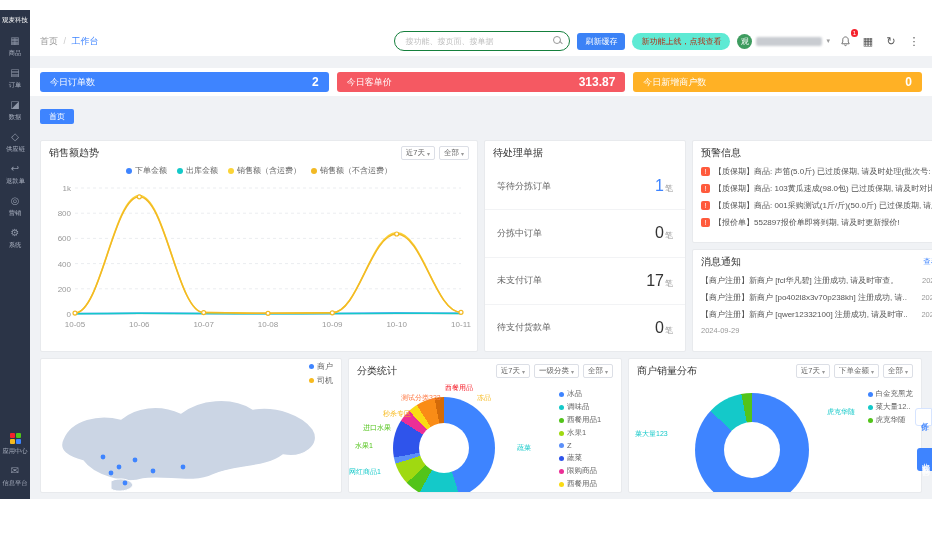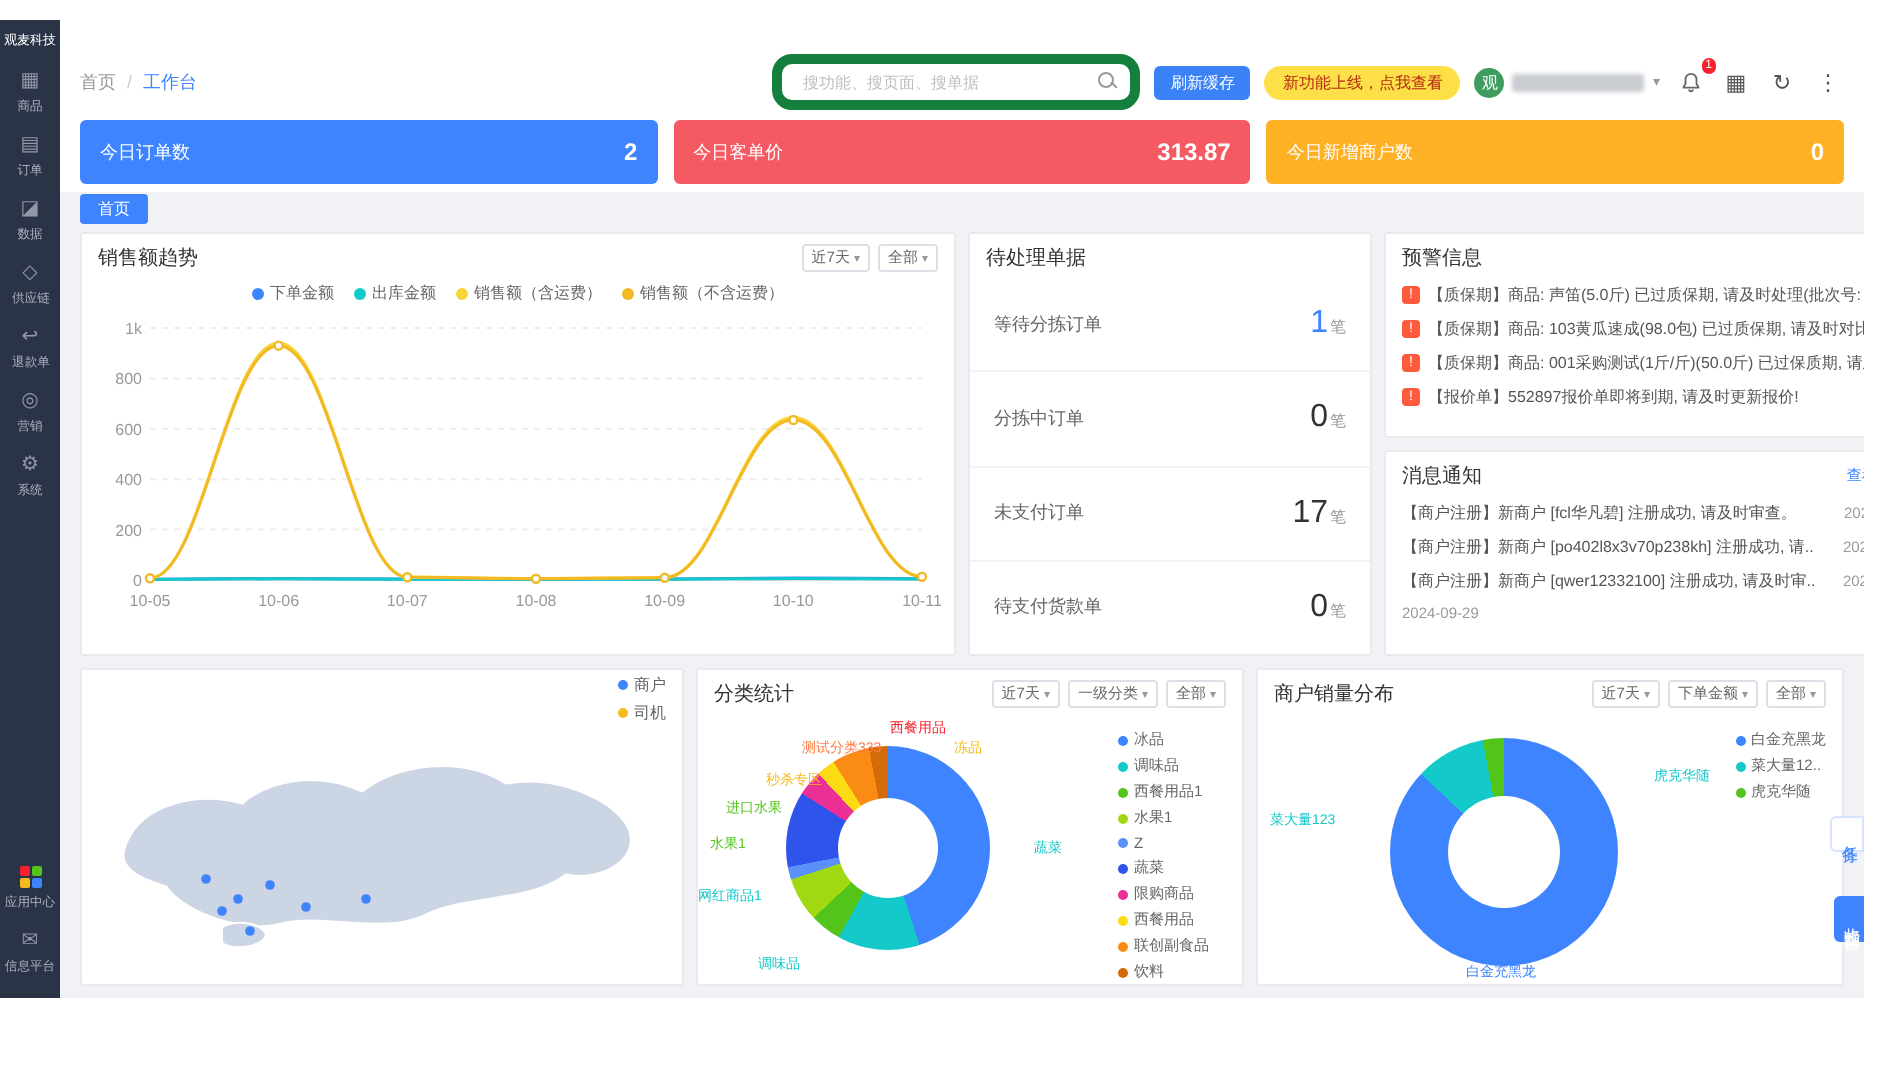--- a/index.html
+++ b/index.html
@@ -15,47 +15,47 @@
   .nav{width:100%;}
   .nav-item{display:flex;flex-direction:column;align-items:center;padding:5px 0;cursor:pointer;}
   .nav-ico{font-size:10px;line-height:1;color:#8f97a8;}
   .nav-lbl{font-size:7px;margin-top:2px;color:#aab1c0;white-space:nowrap;transform:scale(.9);}
   .sidebar-bottom{margin-top:auto;width:100%;padding-bottom:6px;}
   .app-grid{display:grid;grid-template-columns:5px 5px;grid-gap:1px;}
   .app-grid i{width:5px;height:5px;border-radius:1px;display:block;}
   .sq-r{background:#f5222d}.sq-g{background:#52c41a}.sq-y{background:#f7ba1e}.sq-b{background:#3e84ff}
 
   
-  .main{flex:1;display:flex;flex-direction:column;min-width:0;position:relative;}
+  .main{flex:1;display:flex;flex-direction:column;min-width:0;position:relative;gap:12px;}
 
   .topbar{height:46px;background:#fff;display:flex;align-items:center;padding:16px 10px 0 10px;box-sizing:border-box;}
   .breadcrumb{font-size:9px;color:#999;white-space:nowrap;}
   .bc-sep{margin:0 3px;color:#ccc;}
   .bc-cur{color:#3e84ff;}
   .topbar-right{margin-left:auto;display:flex;align-items:center;gap:7px;}
-  .searchbox{position:relative;width:148px;height:18px;border:5px solid #15803d;border-radius:10px;
+  .searchbox{position:relative;width:148px;height:18px;border:1px solid #15803d;border-radius:10px;
              background:#fff;display:flex;align-items:center;padding:0 18px 0 8px;}
   .searchbox input{border:none;outline:none;font-size:8px;width:100%;background:transparent;color:#333;}
   .searchbox input::placeholder{color:#bfbfbf;}
   .mag{position:absolute;right:8px;top:4px;width:6px;height:6px;border:1px solid #999;border-radius:50%;}
   .mag::after{content:"";position:absolute;left:5px;top:5px;width:4px;height:1px;background:#999;transform:rotate(45deg);}
   .btn-teal{background:#3b82f6;color:#fff;font-size:8px;border:none;border-radius:3px;padding:3px 8px;cursor:pointer;white-space:nowrap;}
-  .btn-orange{background:#fde047;color:#b52a12;font-size:8px;border:none;border-radius:9px;padding:3px 9px;cursor:pointer;white-space:nowrap;}
+  .btn-orange{background:#5eead4;color:#b52a12;font-size:8px;border:none;border-radius:9px;padding:3px 9px;cursor:pointer;white-space:nowrap;}
   .account{display:flex;align-items:center;gap:4px;cursor:pointer;}
   .avatar{width:15px;height:15px;border-radius:50%;background:#3e9c5f;color:#fff;font-size:8px;
           display:flex;align-items:center;justify-content:center;}
   .name-blur{width:66px;height:9px;background:#c9ccd1;border-radius:2px;filter:blur(1px);}
   .caret{font-size:7px;color:#999;}
   .icon-btn{position:relative;width:16px;height:16px;display:flex;align-items:center;justify-content:center;
             color:#555;font-size:11px;cursor:pointer;}
   .badge{position:absolute;top:-4px;right:-5px;background:#f5222d;color:#fff;font-size:6px;
          border-radius:6px;padding:0 2px;line-height:8px;}
 
   .cards-row{display:flex;gap:8px;padding:4px 10px;background:#fff;}
-  .stat-card{flex:1;height:32px;border-radius:3px;color:#fff;display:flex;align-items:center;
+  .stat-card{flex:1;height:20px;border-radius:3px;color:#fff;display:flex;align-items:center;
              justify-content:space-between;padding:0 10px;font-size:9px;}
   .sc-value{font-size:12px;font-weight:bold;}
 
   .tagbar{height:17px;display:flex;align-items:center;padding:0 10px;background:#f0f2f5;}
   .tag{background:#3e84ff;color:#fff;font-size:8px;padding:2px 9px;border-radius:2px;cursor:pointer;}
 
   .content{flex:1;padding:3px 10px 6px;display:flex;flex-direction:column;gap:6px;min-height:0;box-sizing:border-box;}
   .row{display:grid;gap:6px;min-height:0;}
   .row1{grid-template-columns:438px 202px 1fr;height:212px;}
   .row2{grid-template-columns:302px 274px 1fr;flex:1;}

